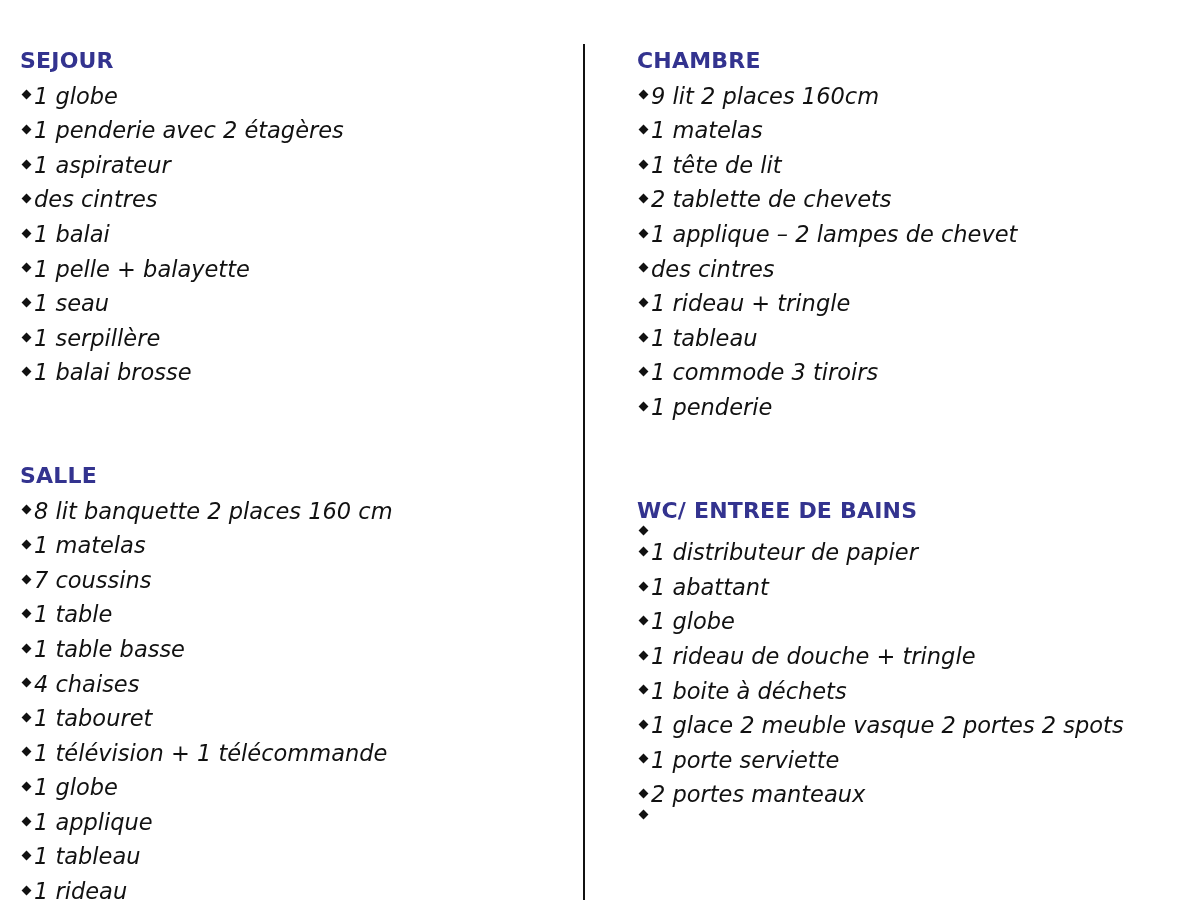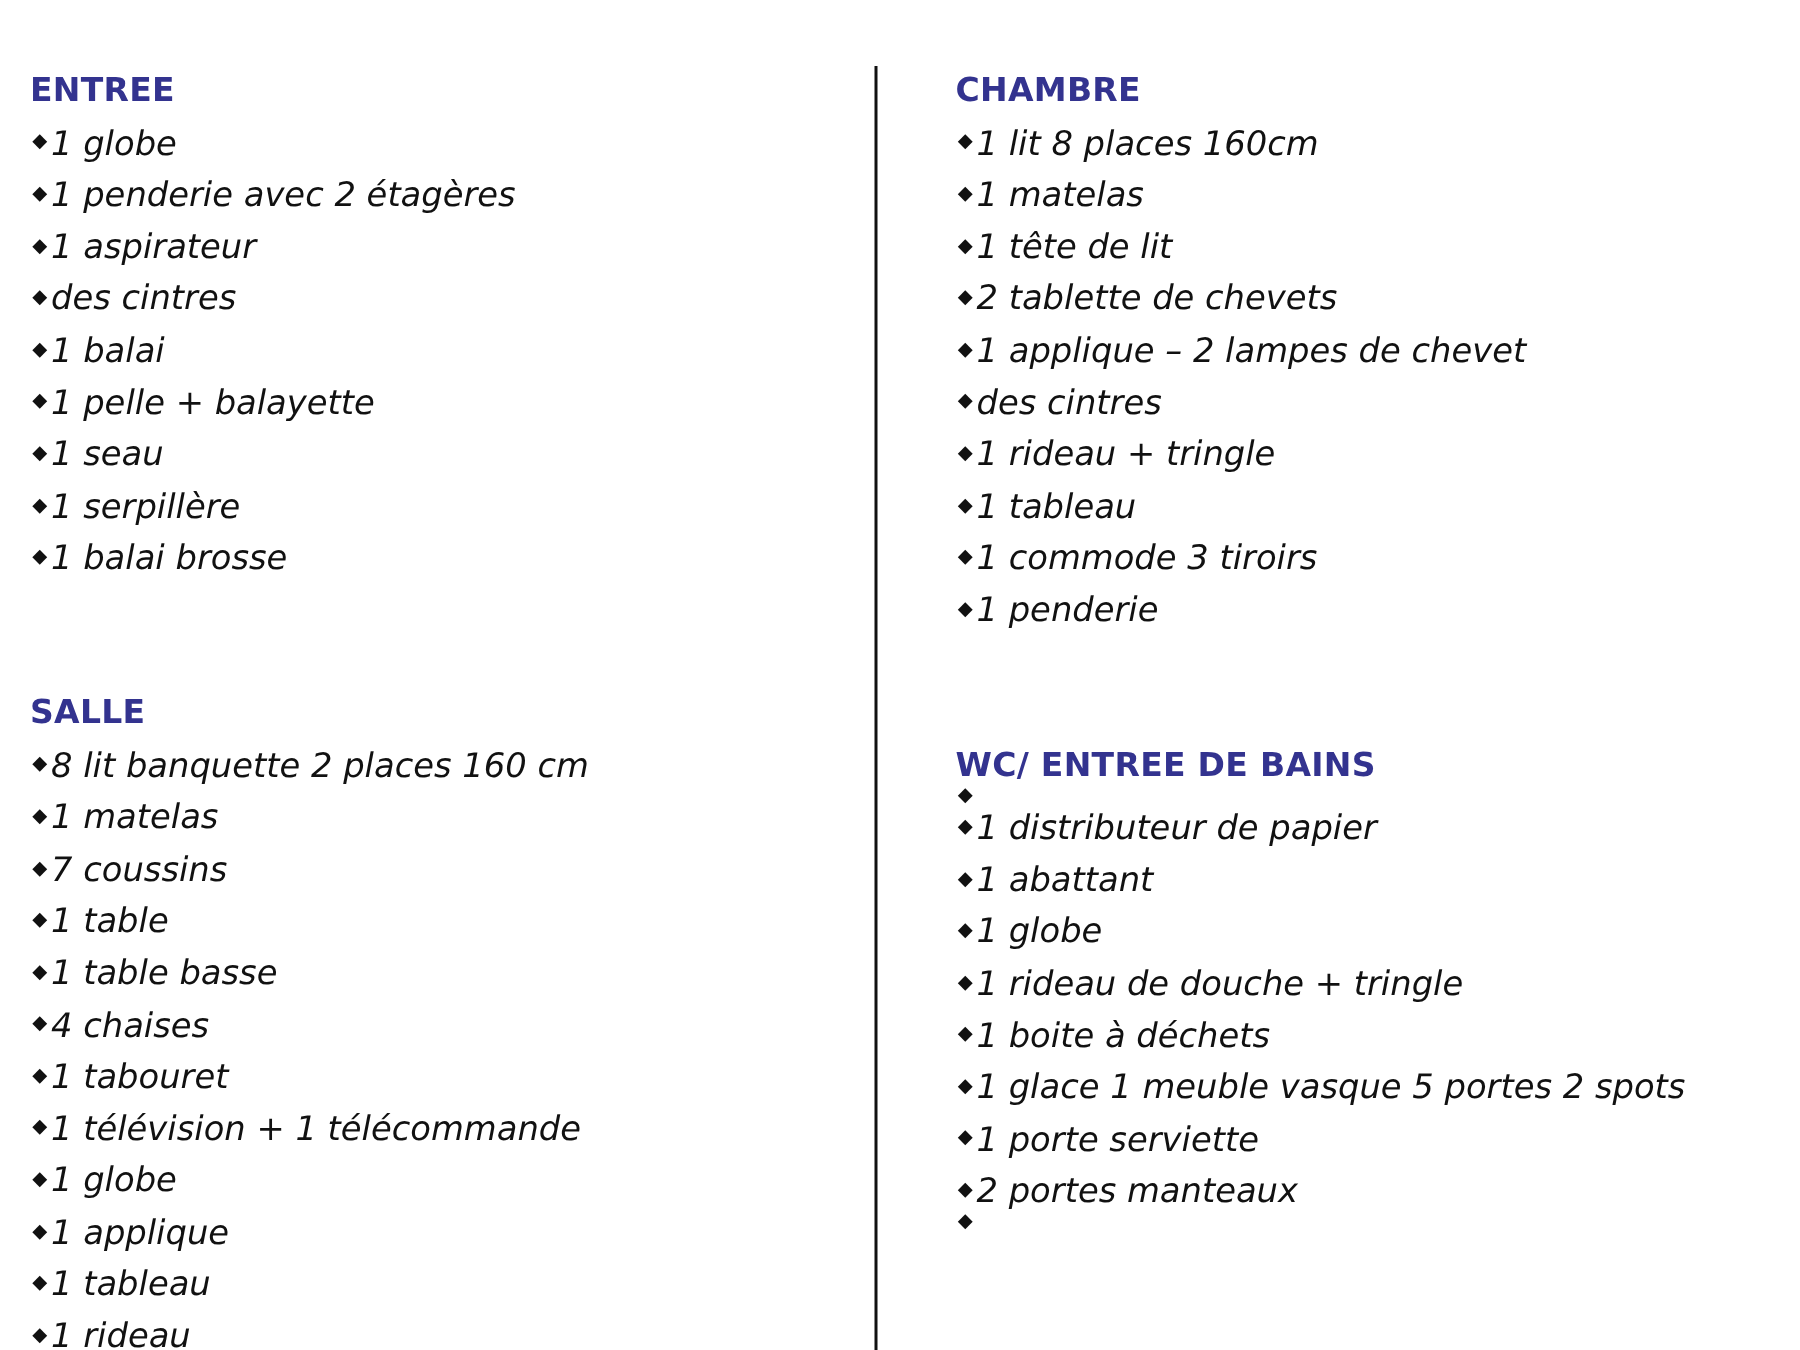--- a/index.html
+++ b/index.html
@@ -38,21 +38,21 @@
   .gap-left { height: 69px; }
   .gap-right { height: 69px; }
 </style>
 </head>
 <body>
 
 <div class="top-title"></div>
 
 <div class="col col-left">
   <div class="section">
-    <h2>ENTREE</h2>
+    <h2>SEJOUR</h2>
     <ul>
       <li>
           <span class="bullet"></span>
           <span>1 globe</span>
         </li>
       <li>
           <span class="bullet"></span>
           <span>1 penderie avec 2 étagères</span>
         </li>
       <li>
@@ -142,21 +142,21 @@
 </div>
 
 <div class="divider"></div>
 
 <div class="col col-right">
   <div class="section">
     <h2>CHAMBRE</h2>
     <ul>
       <li>
           <span class="bullet"></span>
-          <span>1 lit 8 places 160cm</span>
+          <span>9 lit 2 places 160cm</span>
         </li>
       <li>
           <span class="bullet"></span>
           <span>1 matelas</span>
         </li>
       <li>
           <span class="bullet"></span>
           <span>1 tête de lit</span>
         </li>
       <li>
@@ -211,21 +211,21 @@
       <li>
           <span class="bullet"></span>
           <span>1 rideau de douche + tringle</span>
         </li>
       <li>
           <span class="bullet"></span>
           <span>1 boite à déchets</span>
         </li>
       <li>
           <span class="bullet"></span>
-          <span>1 glace 1 meuble vasque 5 portes 2 spots</span>
+          <span>1 glace 2 meuble vasque 2 portes 2 spots</span>
         </li>
       <li>
           <span class="bullet"></span>
           <span>1 porte serviette</span>
         </li>
       <li>
           <span class="bullet"></span>
           <span>2 portes manteaux</span>
         </li>
       <li>

